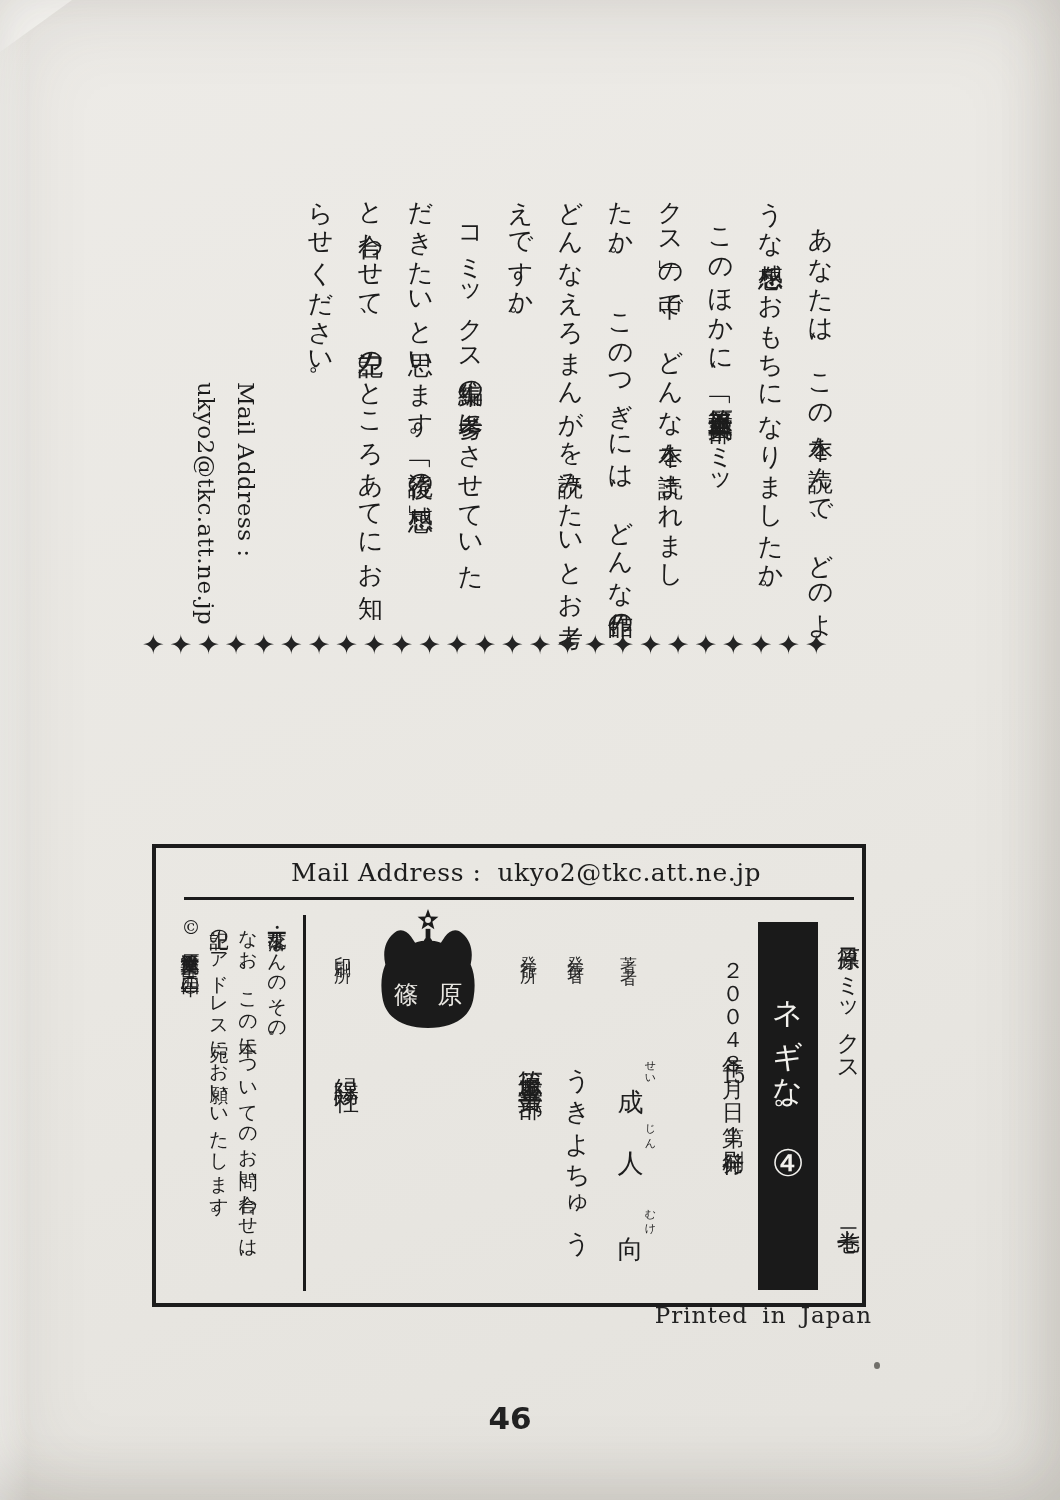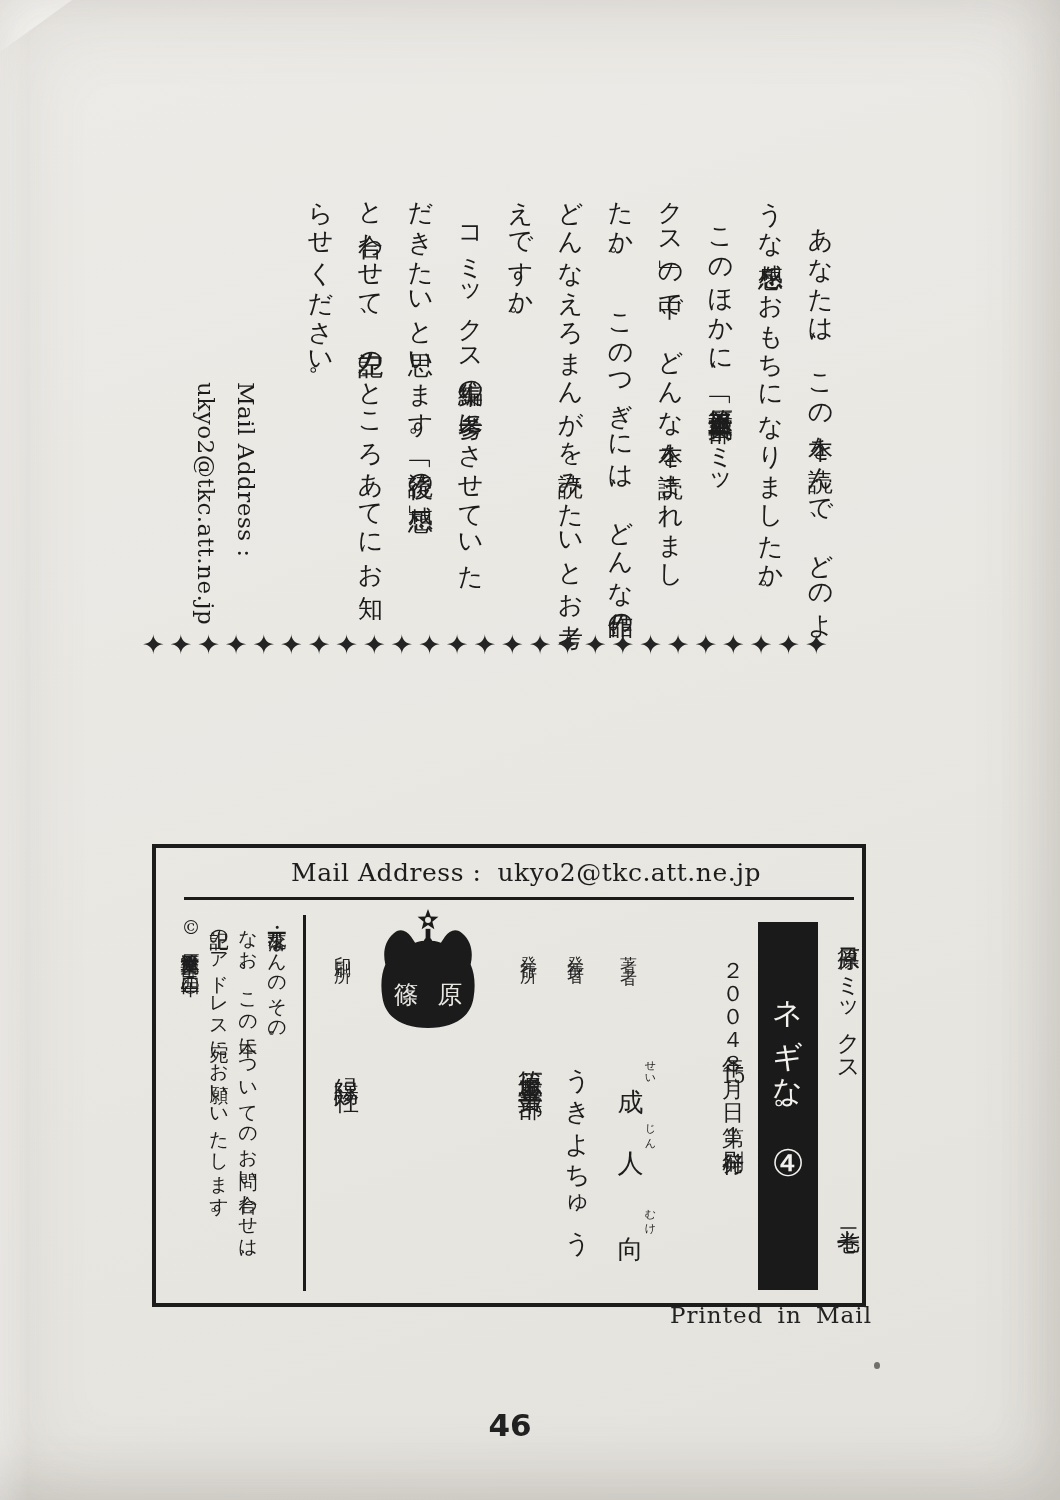--- a/index.html
+++ b/index.html
@@ -74,21 +74,21 @@
   .logo{position:absolute;left:222px;top:60px;width:100px;height:124px;}
   .vline{position:absolute;left:147px;top:67px;width:3px;height:376px;background:#1b1b1b;}
 
   .notes{position:absolute;left:20px;top:68px;height:382px;
     font-size:19px;line-height:29px;letter-spacing:.5px;color:#1d1d1d;}
 
   .printed{position:absolute;right:188px;top:1302px;font-size:23px;
     letter-spacing:1px;word-spacing:6px;color:#222;}
   .pagenum{position:absolute;left:475px;top:1400px;width:70px;text-align:center;
     font-family:"DejaVu Sans","Liberation Sans",sans-serif;
-    font-weight:bold;font-size:31px;color:#222;margin-top:7px;}
+    font-weight:bold;font-size:31px;color:#222;}
 </style>
 </head>
 <body>
 
 <div class="edge-light"></div>
 <div class="corner-wedge"></div>
 
 <div class="survey v upright">
   <div>　あなたは、この本を読んで、どのよ</div>
   <div>うな感想をおもちになりましたか。</div>
@@ -156,17 +156,17 @@
   <div class="vline"></div>
 
   <div class="notes v upright">
     <div>乱丁・落丁なんのその。</div>
     <div>なお、この本についてのお問い合わせは、</div>
     <div>上記のアドレス宛にお願いいたします。</div>
     <div>©篠原重工営業部　二〇〇四年</div>
   </div>
 </div>
 
-<div class="printed">Printed in Mail</div>
+<div class="printed">Printed in Japan</div>
 <div class="pagenum">46</div>
 
 <div class="speck"></div>
 <div class="vignette"></div>
 
 </body></html>

